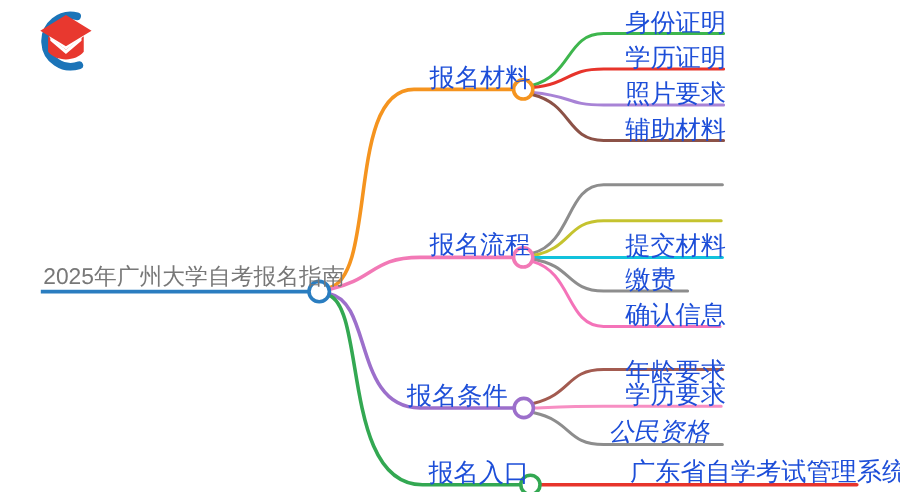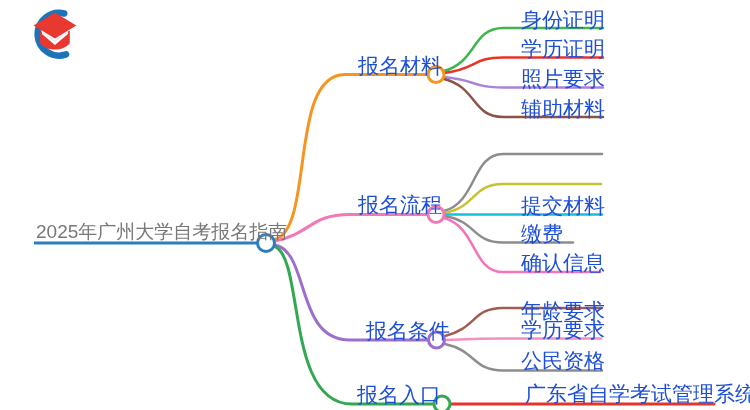--- a/index.html
+++ b/index.html
@@ -104,31 +104,31 @@
       <polygon points="31,6 54,20 31,34 8,20" fill="#e8382f"></polygon>
       <path d="M 15 25 L 31 37 L 47 25 L 47 39 C 40 48 22 48 15 39 Z" fill="#e8382f"></path>
       <polygon points="17,26 31,37 45,26 45,29 31,41 17,29" fill="#ffffff"></polygon>
     </svg>
   </div>
 
   <div class="node-label root" style="left:36px; top:220px;">2025年广州大学自考报名指南</div>
 
   <div class="node-label" style="left:358px; top:53px;">报名材料</div>
   <div class="node-label" style="left:358px; top:192px;">报名流程</div>
-  <div class="node-label" style="left:366px; top:318px;">报名条件</div>
+  <div class="node-label" style="left:339px; top:318px;">报名条件</div>
   <div class="node-label" style="left:357px; top:382px;">报名入口</div>
 
   <div class="node-label" style="left:521px; top:7px;">身份证明</div>
   <div class="node-label" style="left:521px; top:36px;">学历证明</div>
   <div class="node-label" style="left:521px; top:66px;">照片要求</div>
   <div class="node-label" style="left:521px; top:96px;">辅助材料</div>
 
   <div class="node-label" style="left:521px; top:193px;">提交材料</div>
   <div class="node-label" style="left:521px; top:221px;">缴费</div>
   <div class="node-label" style="left:521px; top:250px;">确认信息</div>
 
   <div class="node-label" style="left:521px; top:286px;margin-top:12px;">年龄要求</div>
   <div class="node-label" style="left:521px; top:317px;">学历要求</div>
-  <div class="node-label" style="left:521px; top:348px;">公民资格</div>
+  <div class="node-label" style="left:507px; top:348px;font-style:italic;">公民资格</div>
 
   <div class="node-label" style="left:525px; top:381px;">广东省自学考试管理系统</div>
 
 </div>
 
 </body></html>

